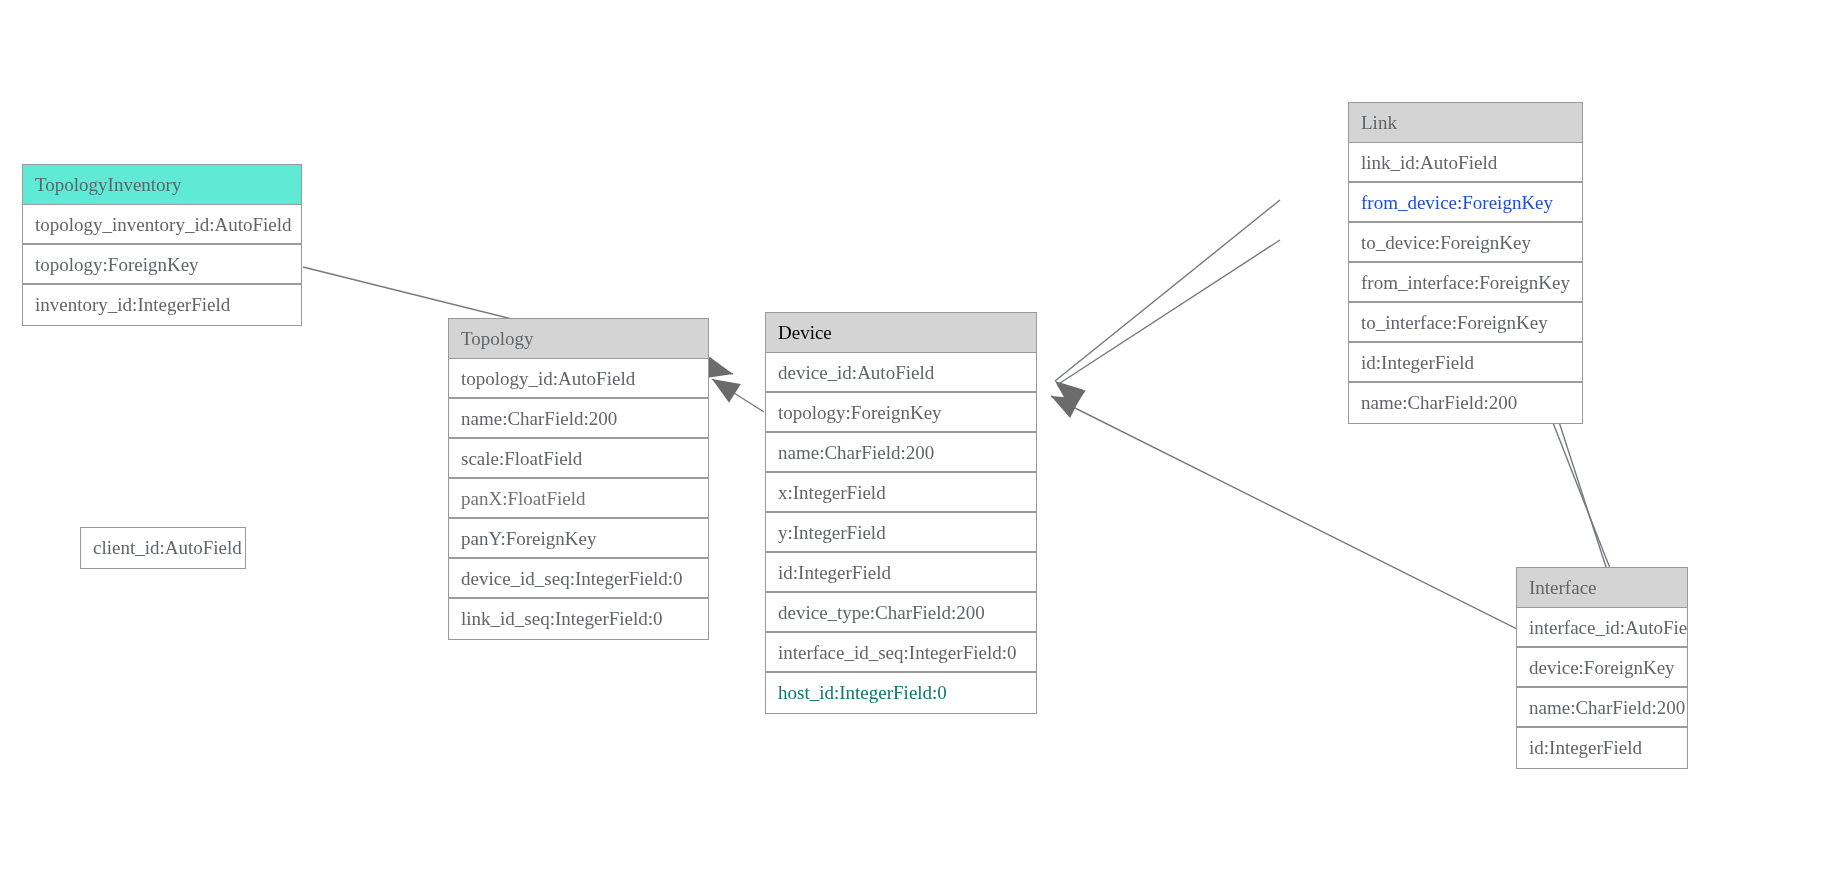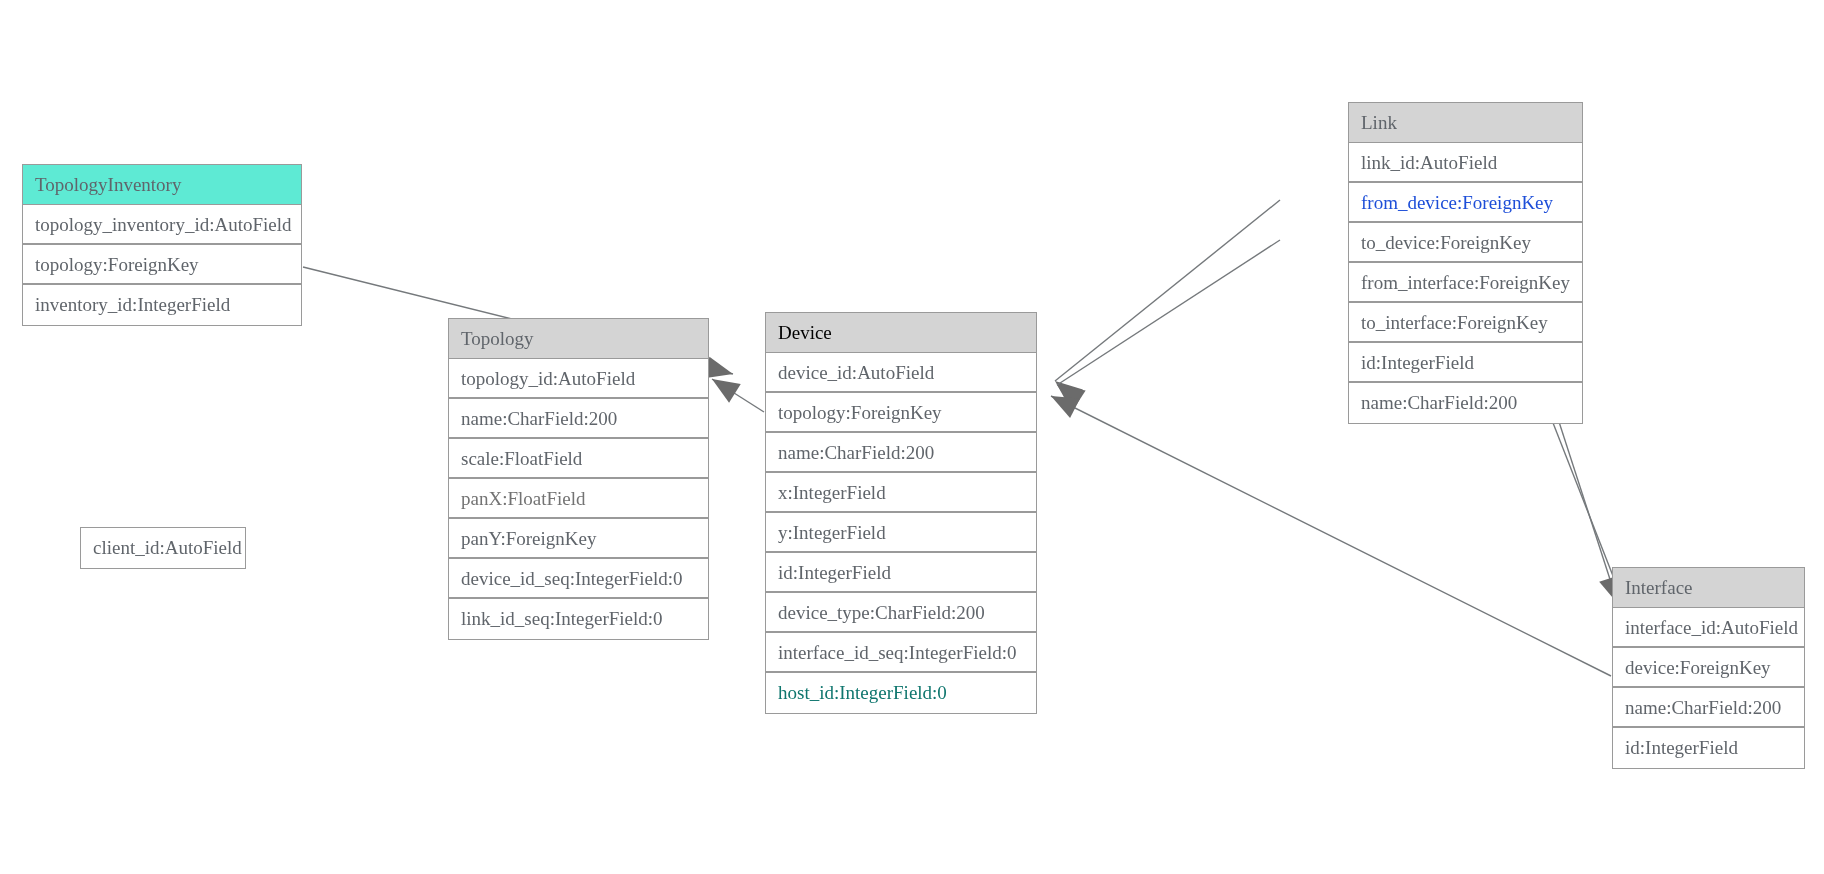--- a/index.html
+++ b/index.html
@@ -128,21 +128,21 @@
       <div class="entity" style="left: 1348px; top: 102px; width: 235px; border-color: rgb(154, 154, 154);">
         <div class="entity-header" style="background: rgb(212, 212, 212); color: rgb(96, 101, 107); border-bottom-color: rgb(154, 154, 154);">Link</div>
         <div class="entity-row" style="color: rgb(96, 101, 107); border-bottom-color: rgb(154, 154, 154);">link_id:AutoField</div>
         <div class="entity-row" style="color: #1d4ed8; border-bottom-color: rgb(154, 154, 154);">from_device:ForeignKey</div>
         <div class="entity-row" style="color: rgb(96, 101, 107); border-bottom-color: rgb(154, 154, 154);">to_device:ForeignKey</div>
         <div class="entity-row" style="color: rgb(96, 101, 107); border-bottom-color: rgb(154, 154, 154);">from_interface:ForeignKey</div>
         <div class="entity-row" style="color: rgb(96, 101, 107); border-bottom-color: rgb(154, 154, 154);">to_interface:ForeignKey</div>
         <div class="entity-row" style="color: rgb(96, 101, 107); border-bottom-color: rgb(154, 154, 154);">id:IntegerField</div>
         <div class="entity-row" style="color: rgb(96, 101, 107); border-bottom-color: rgb(154, 154, 154);">name:CharField:200</div>
       </div>
-      <div class="entity" style="left: 1612px; top: 567px; width: 193px; border-color: rgb(154, 154, 154);">
+      <div class="entity" style="left: 1516px; top: 567px; width: 172px; border-color: rgb(154, 154, 154);">
         <div class="entity-header" style="background: rgb(212, 212, 212); color: rgb(96, 101, 107); border-bottom-color: rgb(154, 154, 154);">Interface</div>
         <div class="entity-row" style="color: rgb(96, 101, 107); border-bottom-color: rgb(154, 154, 154);">interface_id:AutoField</div>
         <div class="entity-row" style="color: rgb(96, 101, 107); border-bottom-color: rgb(154, 154, 154);">device:ForeignKey</div>
         <div class="entity-row" style="color: rgb(96, 101, 107); border-bottom-color: rgb(154, 154, 154);">name:CharField:200</div>
         <div class="entity-row" style="color: rgb(96, 101, 107); border-bottom-color: rgb(154, 154, 154);">id:IntegerField</div>
       </div>
     </div>
 
 </div>
 

